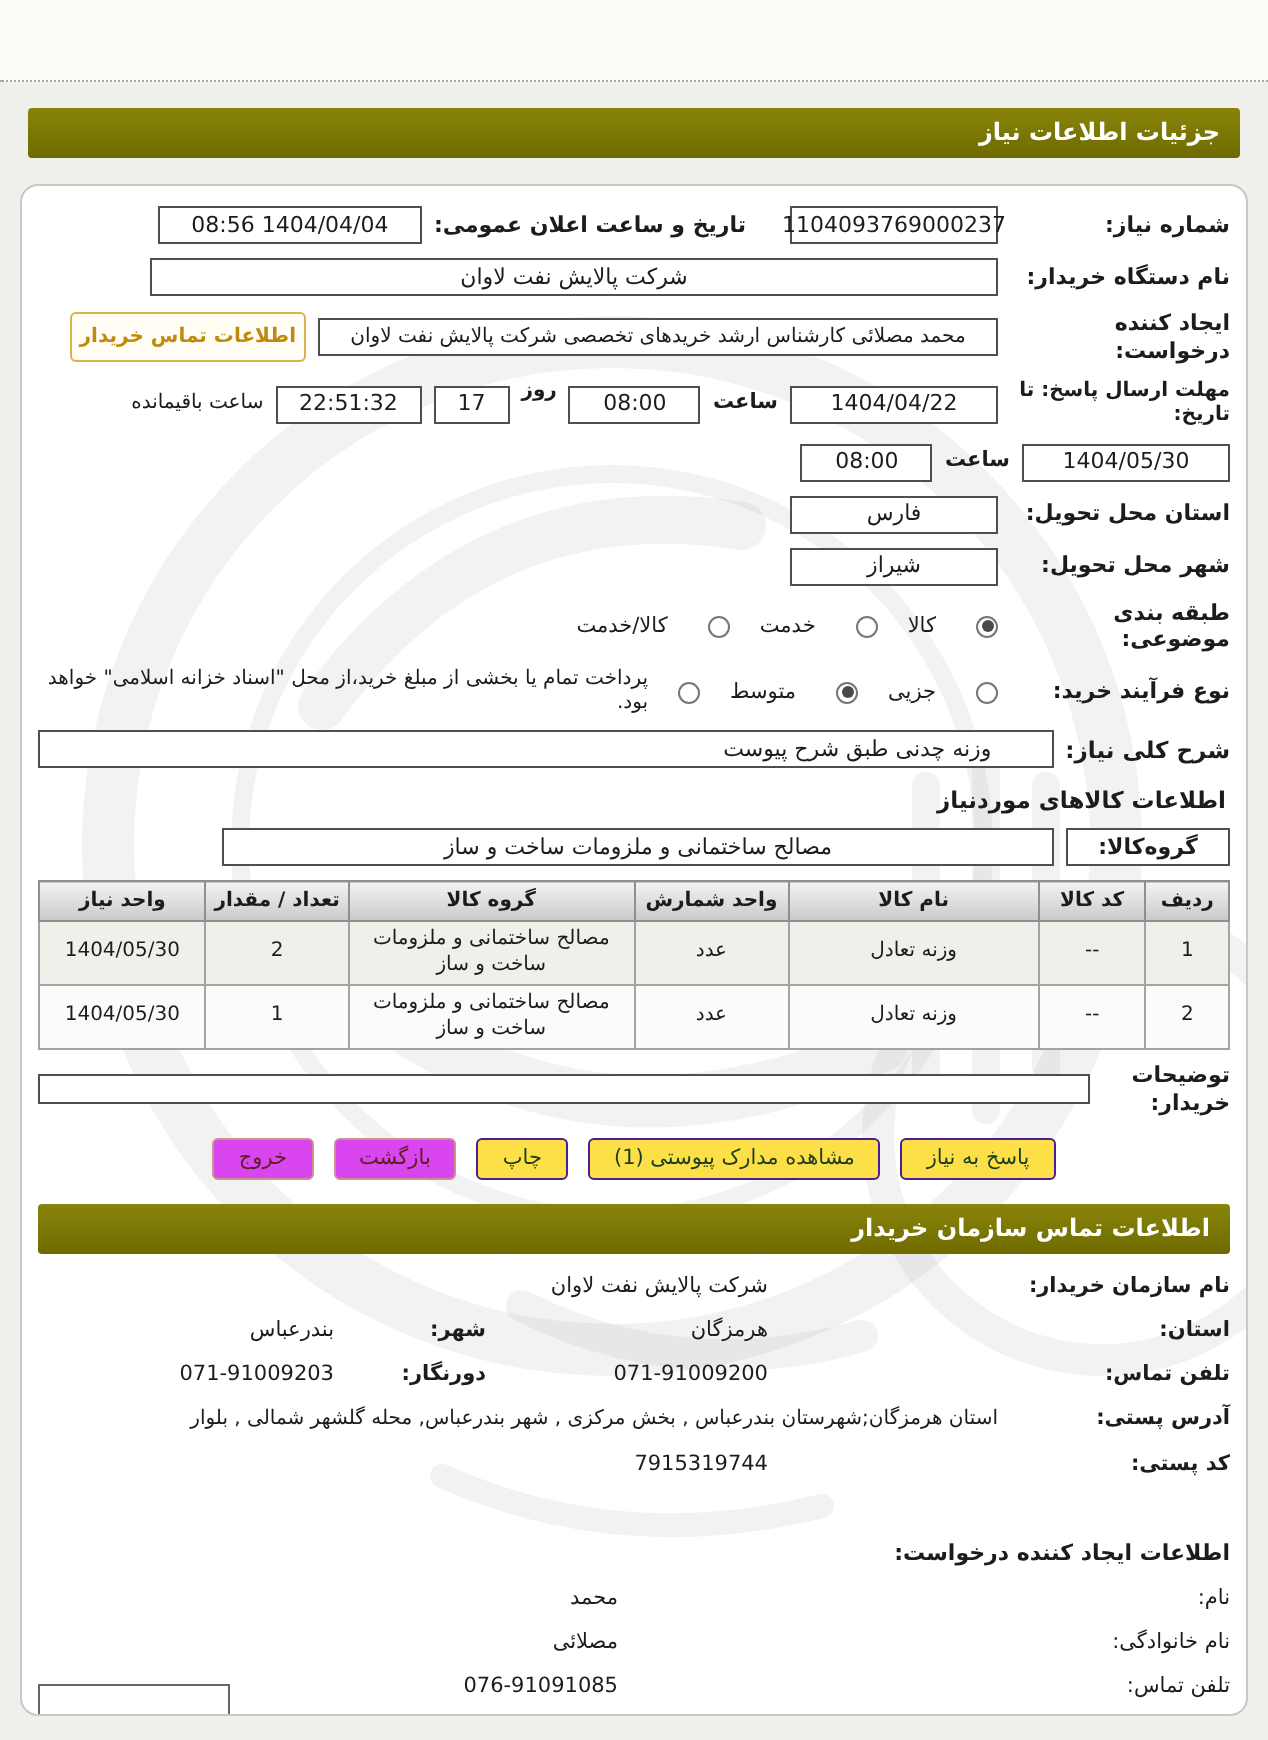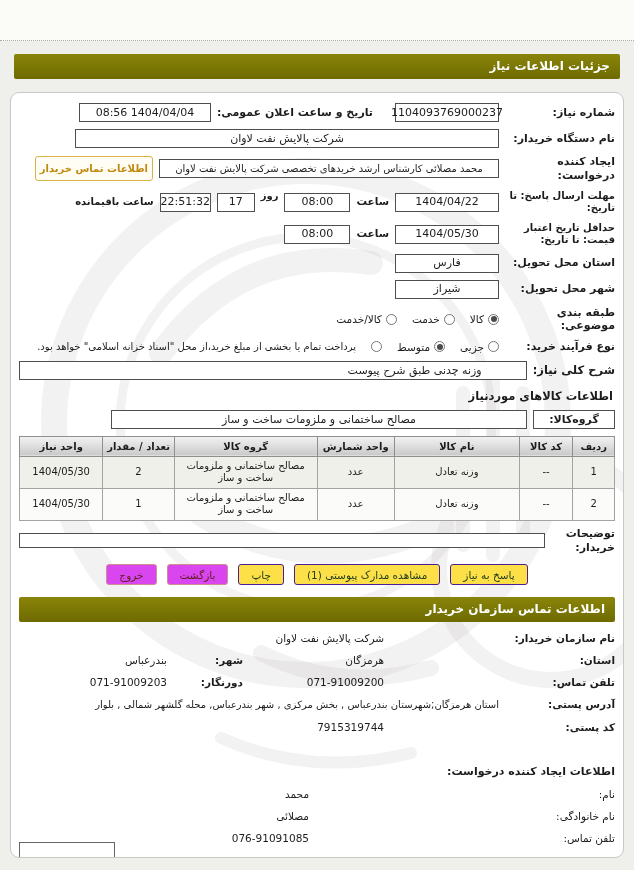--- a/index.html
+++ b/index.html
@@ -13,36 +13,36 @@
   .content{position:relative;z-index:1}
   .frow{display:flex;align-items:center;gap:6px;margin-bottom:7px}
   .lbl{font-weight:bold;flex:none;line-height:1.25}
   .f10{font-size:10px}
   .f105{font-size:10.5px}
   .w110{width:110px}
   .w124{width:104px}
   .w132{width:132px}
   .w66{width:66px}
   .w38{width:38px}
-  .w70{width:51px}
+  .w70{width:73px}
   .w78{width:82px}
   .w340{width:340px}
   .w420{width:416px}
   .w424{width:424px}
   .mr16{margin-right:16px}
   .box{border:1px solid #4f4f4f;background:#fff;min-height:19px;display:flex;align-items:center;justify-content:center;padding:1px 4px;flex:none;line-height:1.2}
   .gold-link{color:#bf8a0e;font-weight:bold;font-size:10px;border:1px solid #d8b24a;border-radius:3px;padding:6px 4px;background:#fffdf4;cursor:pointer;flex:none}
   .roz{font-size:10px;font-weight:bold;transform:translateY(-7px);flex:none}
-  .rem-lbl{font-size:10px;font-weight:bold;width:80px;line-height:1.2;flex:none}
-  .opt{display:inline-flex;align-items:center;gap:4px;font-size:10.5px;margin-left:9px;cursor:pointer}
+  .rem-lbl{font-size:10px;font-weight:normal;width:80px;line-height:1.2;flex:none}
+  .opt{display:inline-flex;align-items:center;gap:20px;font-size:10.5px;margin-left:9px;cursor:pointer}
   .radio{width:11px;height:11px;border:1px solid #767676;border-radius:50%;background:#fff;display:inline-flex;align-items:center;justify-content:center;flex:none}
   .radio.checked::after{content:"";width:6px;height:6px;border-radius:50%;background:#4a4a4a}
   .note-txt{font-size:10px;flex:1;line-height:1.2}
   .desc-lbl{font-size:11.5px;font-weight:bold;flex:none}
-  .desc-box{flex:1;justify-content:flex-start;padding-right:44px}
+  .desc-box{flex:1;justify-content:flex-start;padding-right:30px}
   .sec-title{font-weight:bold;font-size:11.5px;margin:9px 2px 7px}
   .grp-lbl{font-weight:bold}
   .gtable{width:100%;border-collapse:collapse;margin-bottom:6px;font-size:10px}
   .gtable th{background:linear-gradient(#f3f3f3,#c9c9c9);border:1px solid #8f8f8f;font-weight:bold;padding:4px 2px;font-size:10px}
   .gtable td{border:1px solid #a3a3a3;text-align:center;padding:3px 2px;height:30px;line-height:1.25}
   .gtable tbody tr:nth-child(1){background:#eef0e9}
   .gtable tbody tr:nth-child(2){background:#fbfbf9}
   .note-row{margin-bottom:10px}
   .note-lbl{font-weight:bold;width:64px;flex:none;line-height:1.25}
   .note-box{flex:1;min-height:15px;height:15px}
@@ -113,21 +113,20 @@
         <div class="box w124">1404/04/22</div>
         <span class="lbl f105">ساعت</span>
         <div class="box w66">08:00</div>
         <span class="roz">روز</span>
         <div class="box w38">17</div>
         <div class="box w70">22:51:32</div>
         <span class="rem-lbl">ساعت باقیمانده</span>
       </div>
 
       <div class="frow">
-        <span class="lbl w110 f10">حداقل تاریخ اعتبار قیمت: تا تاریخ:</span>
         <div class="box w124">1404/05/30</div>
         <span class="lbl f105">ساعت</span>
         <div class="box w66">08:00</div>
       </div>
 
       <div class="frow">
         <span class="lbl w110">استان محل تحویل:</span>
         <div class="box w124">فارس</div>
       </div>
 

